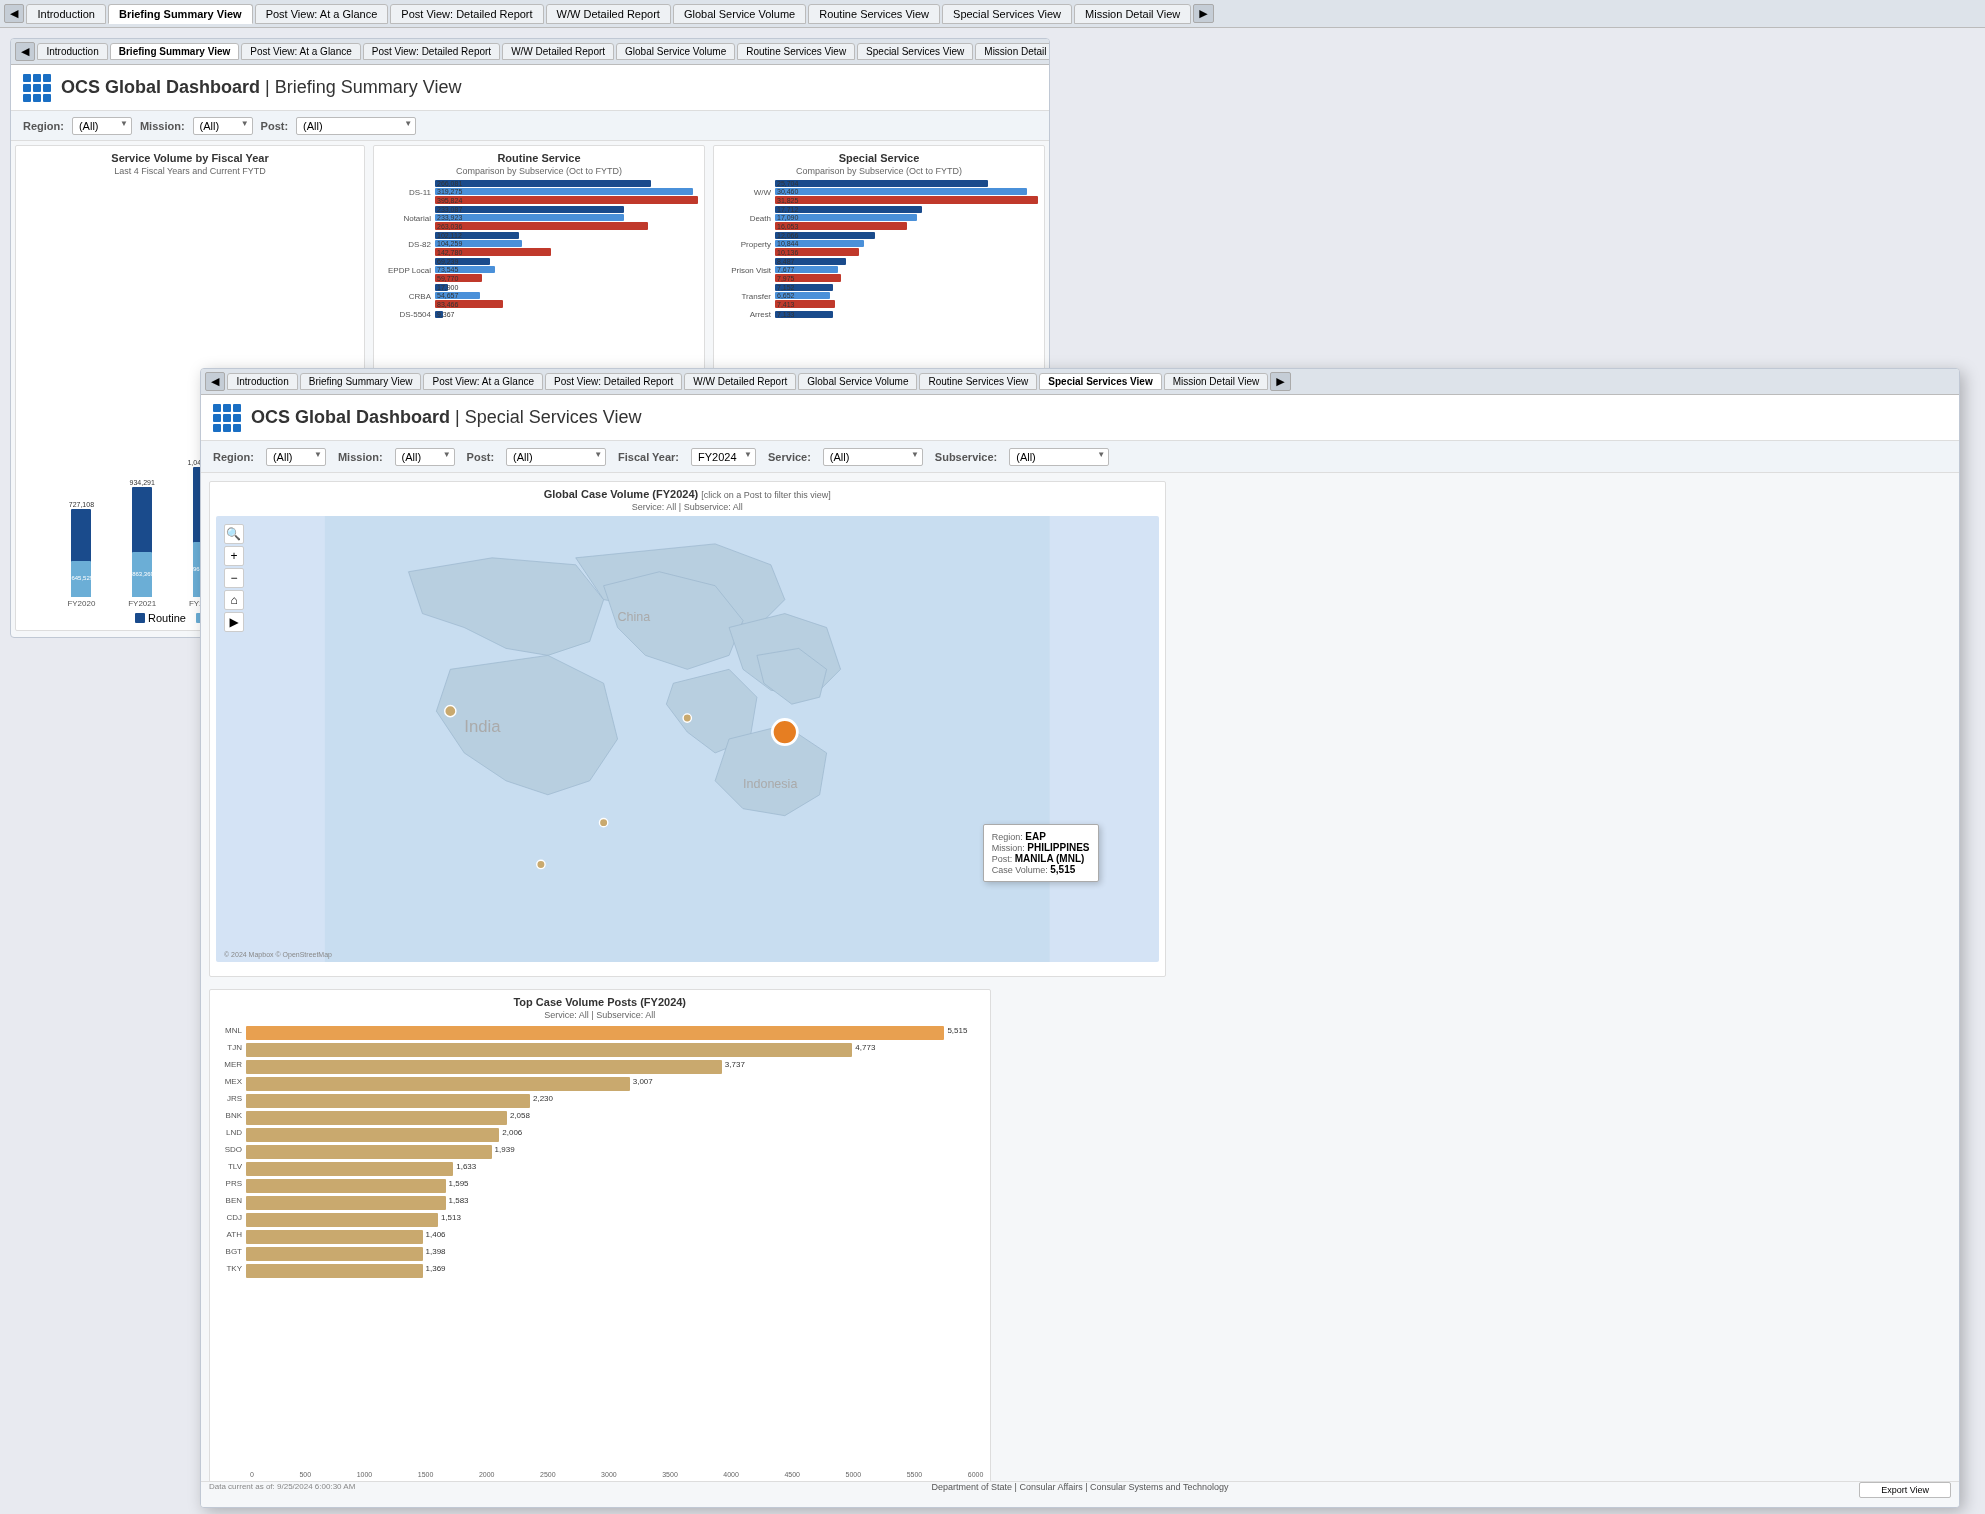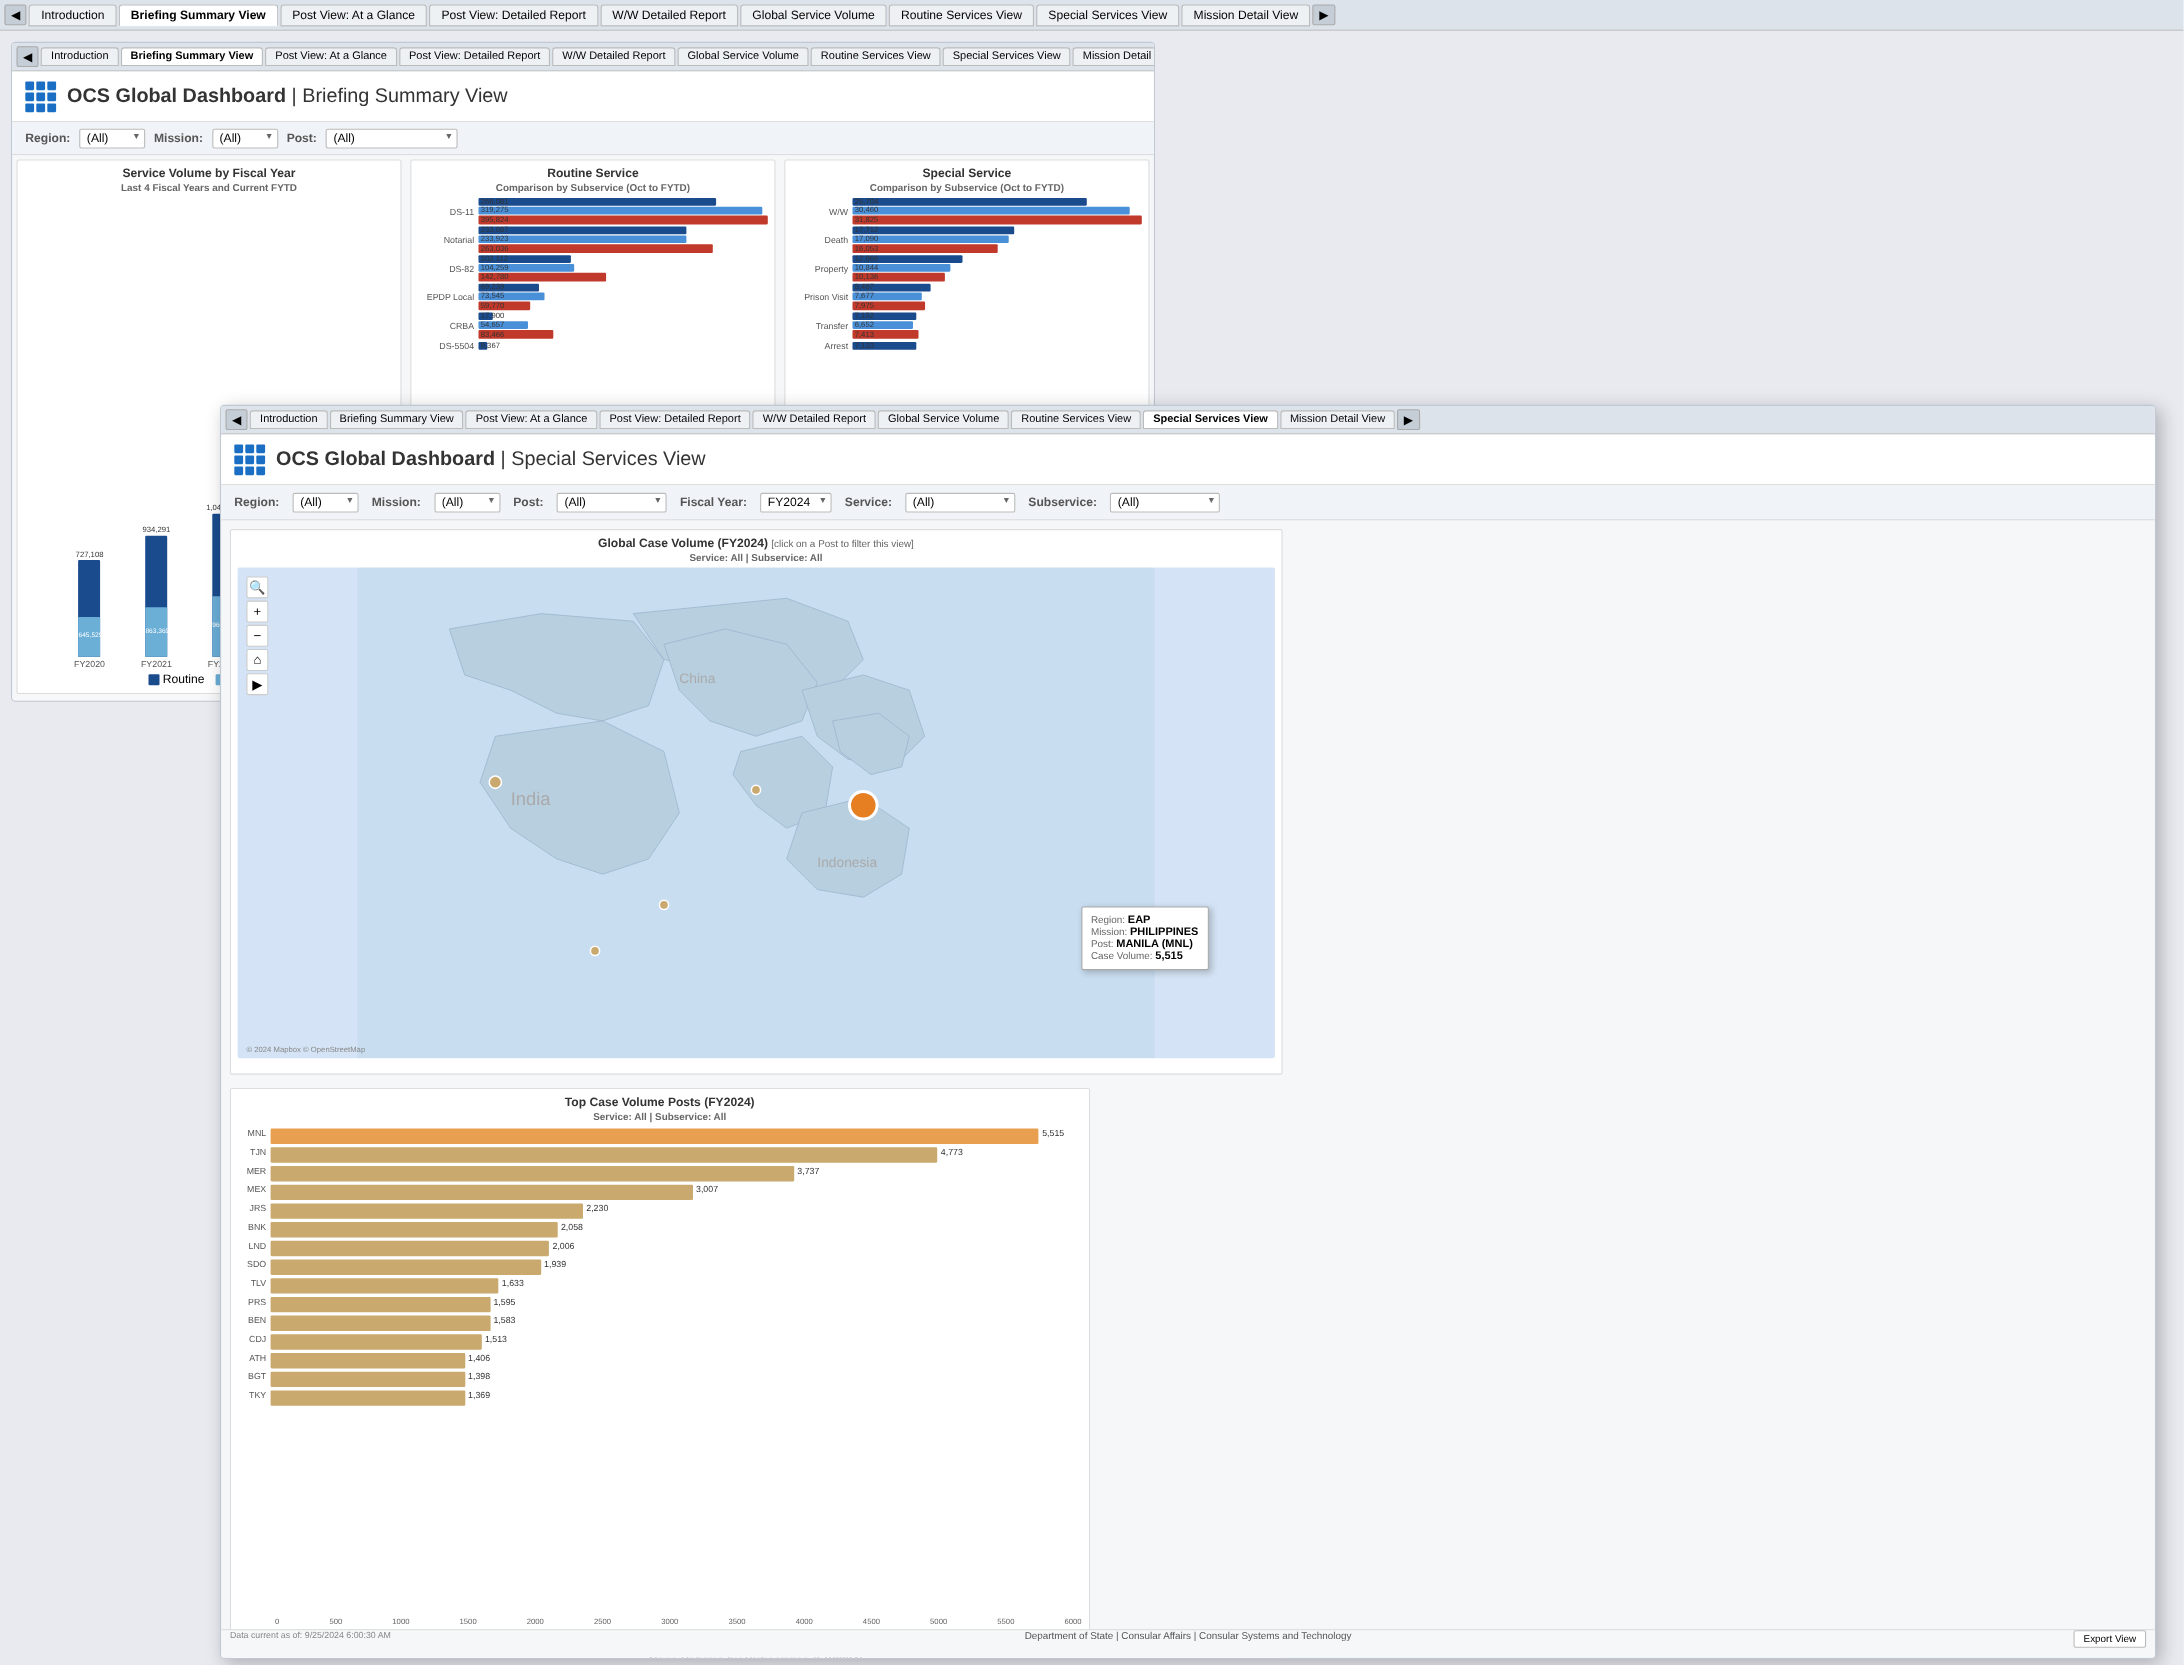--- a/index.html
+++ b/index.html
@@ -58,21 +58,21 @@
     }
     .filter-wrapper { position: relative; display: inline-block; }
     .filter-wrapper::after { content: '▼'; position: absolute; right: 4px; top: 2px; font-size: 8px; color: #666; pointer-events: none; }
 
     
     .chart-box {
       border: 1px solid #ddd; background: white; margin: 4px; padding: 6px; border-radius: 2px;
       display: flex; flex-direction: column;
     }
     .chart-title { font-size: 11px; font-weight: 700; text-align: center; color: #333; margin-bottom: 2px; }
-    .chart-subtitle { font-size: 9px; text-align: center; color: #666; margin-bottom: 4px; font-weight: bold; }
+    .chart-subtitle { font-size: 9px; text-align: center; color: #666; margin-bottom: 4px; }
     .chart-legend { display: flex; gap: 10px; margin-top: 4px; justify-content: center; }
     .legend-item { display: flex; align-items: center; gap: 3px; font-size: 11px; }
     .legend-dot { width: 10px; height: 10px; border-radius: 1px; }
     .hbar-row { display: flex; align-items: center; margin-bottom: 2px; }
     .hbar-cat { width: 55px; font-size: 8px; text-align: right; padding-right: 4px; color: #555; flex-shrink: 0; }
     .hbar-bars { flex: 1; display: flex; flex-direction: column; gap: 1px; }
     .hbar { height: 7px; border-radius: 1px; display: flex; align-items: center; }
     .hbar-val { font-size: 7px; color: #333; margin-left: 2px; white-space: nowrap; }
 
     
@@ -638,17 +638,17 @@
       <div class="chart-box" style="flex:0 0 calc(55% - 6px);height:calc(50% - 4px);">
         <div class="chart-title">Case Volume by Subservice (FY2024)</div>
 
       </div>
 
     </div>
 
     <div style="position:relative;display:flex;justify-content:center;align-items:flex-start;background:#f5f7f9;border-top:1px solid #ddd;height:28px;font-size:9px;color:#555;">
       <span style="position:absolute;left:8px;font-size:8px;color:#888;">Data current as of: 9/25/2024 6:00:30 AM</span>
       <span>Department of State  |  Consular Affairs  |  Consular Systems and Technology</span>
-      <button style="position:absolute;right:8px;background:white;border:1px solid #bbb;padding:2px 8px;font-size:9px;cursor:pointer;border-radius:2px;">Export View</button>
+      <button style="position:absolute;right:8px;background:white;border:1px solid #bbb;padding:2px 21px;font-size:9px;cursor:pointer;border-radius:2px;">Export View</button>
     </div>
   </div>
 
 </div>
 
 </body></html>

